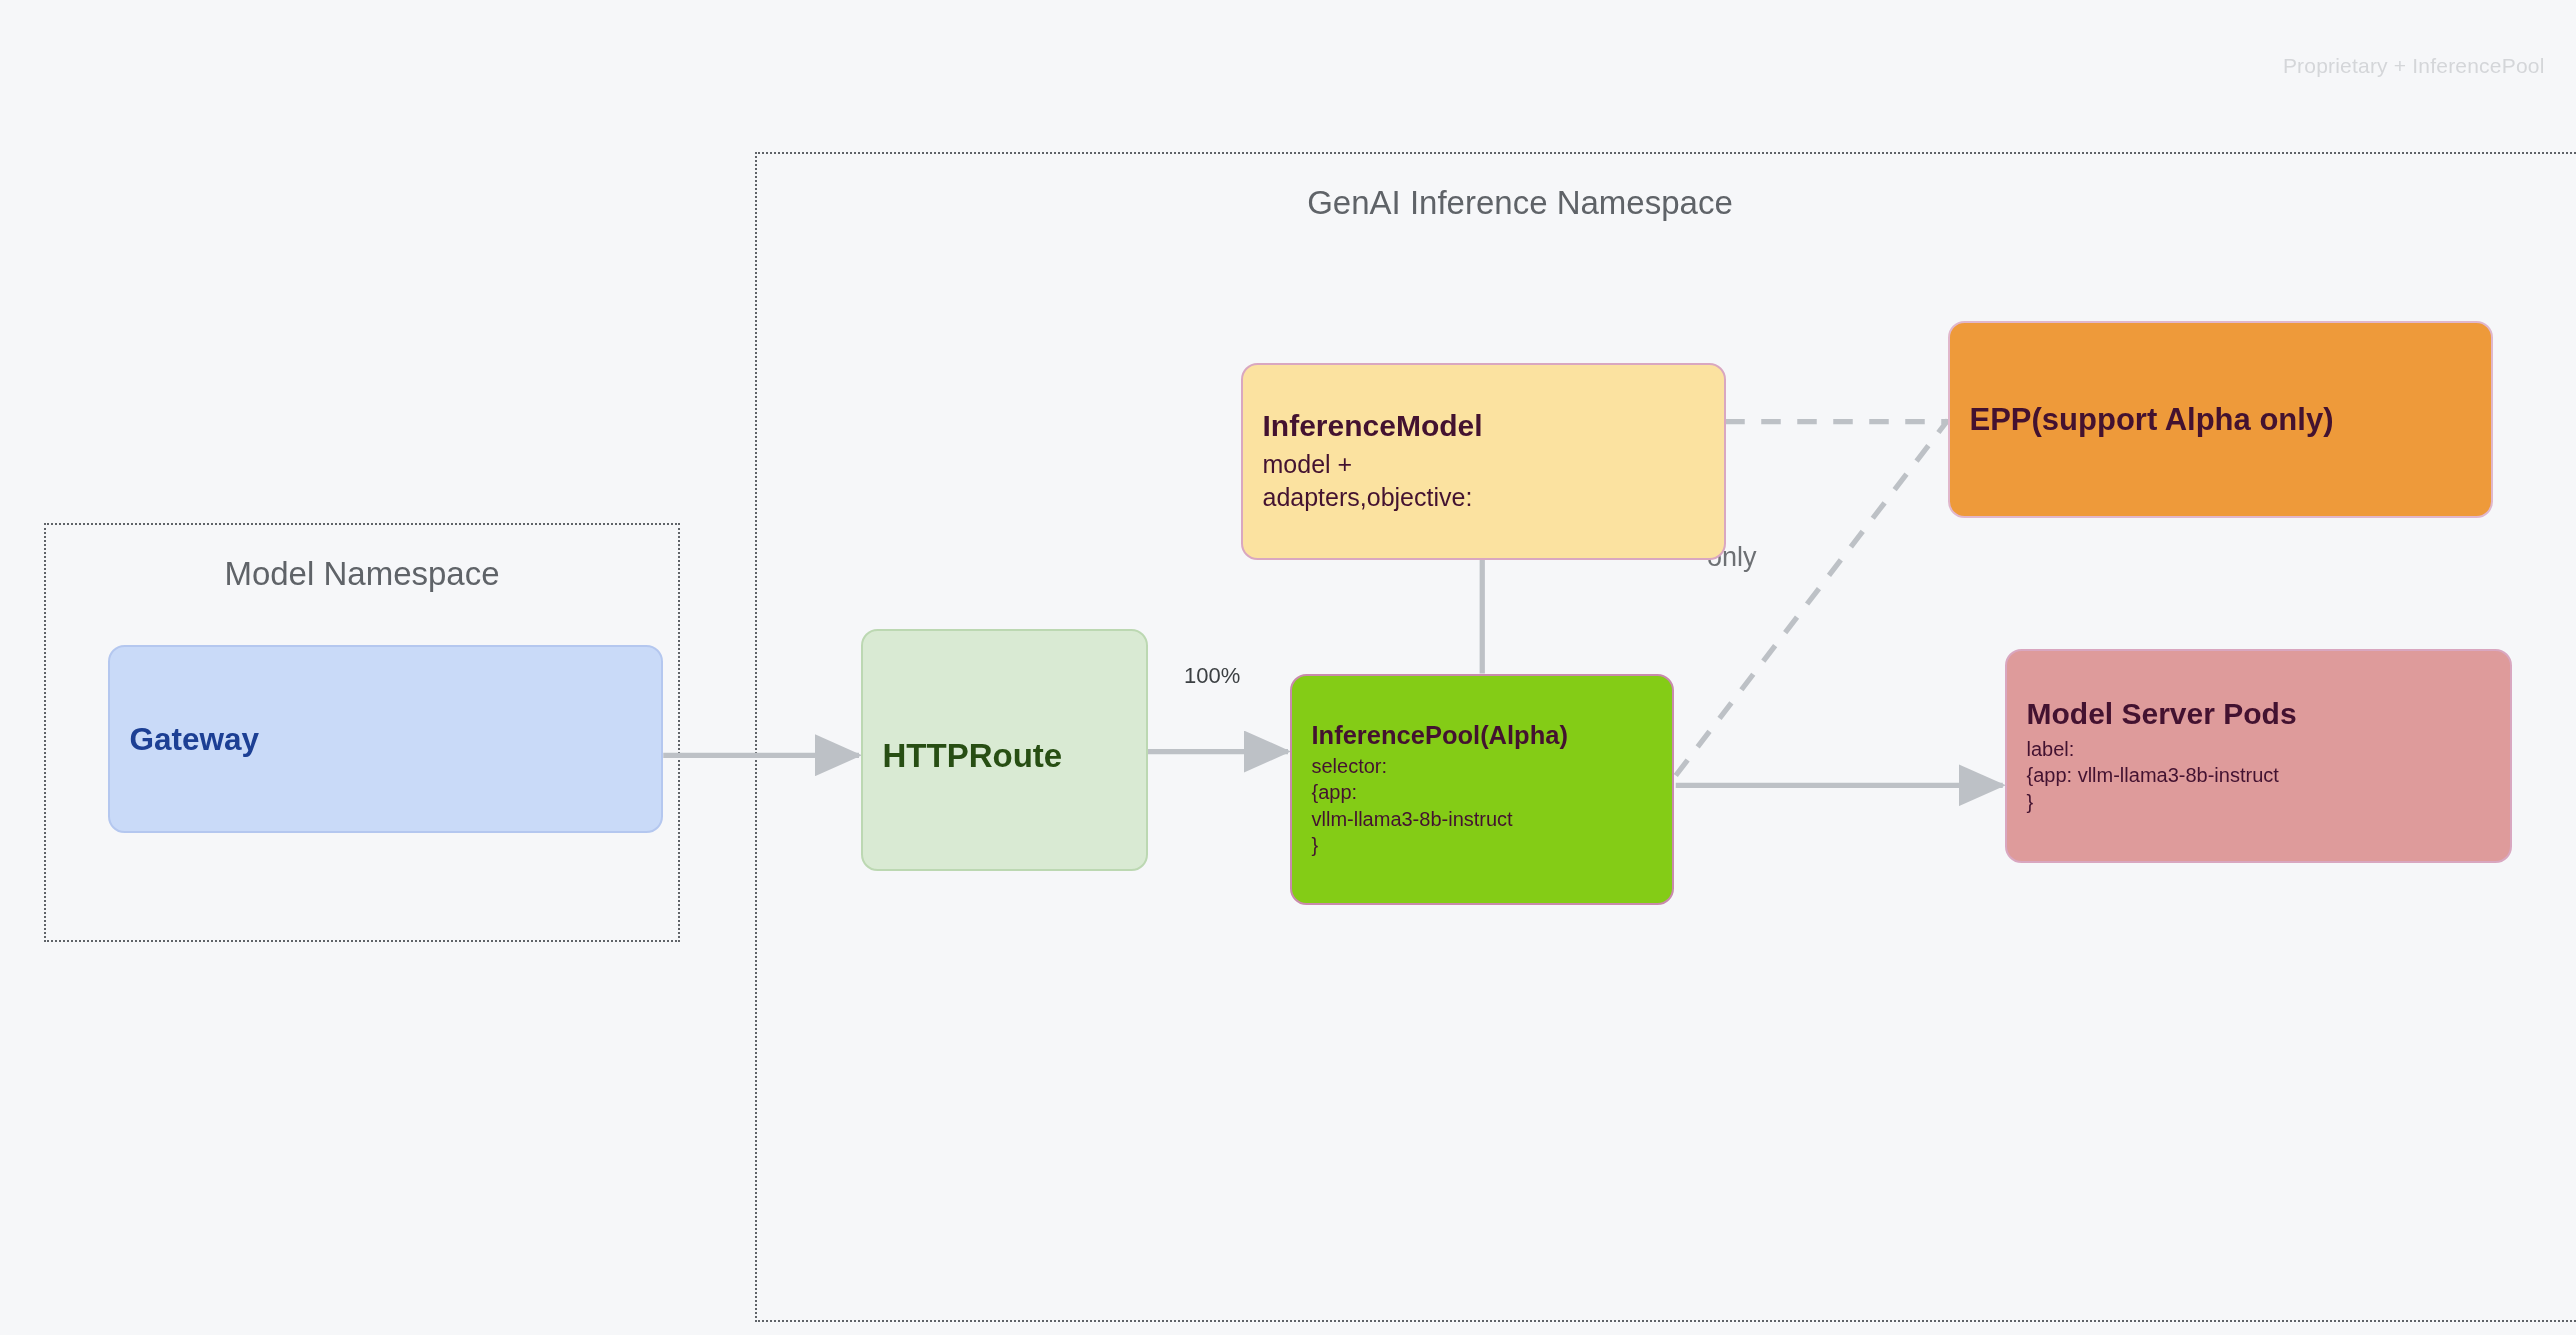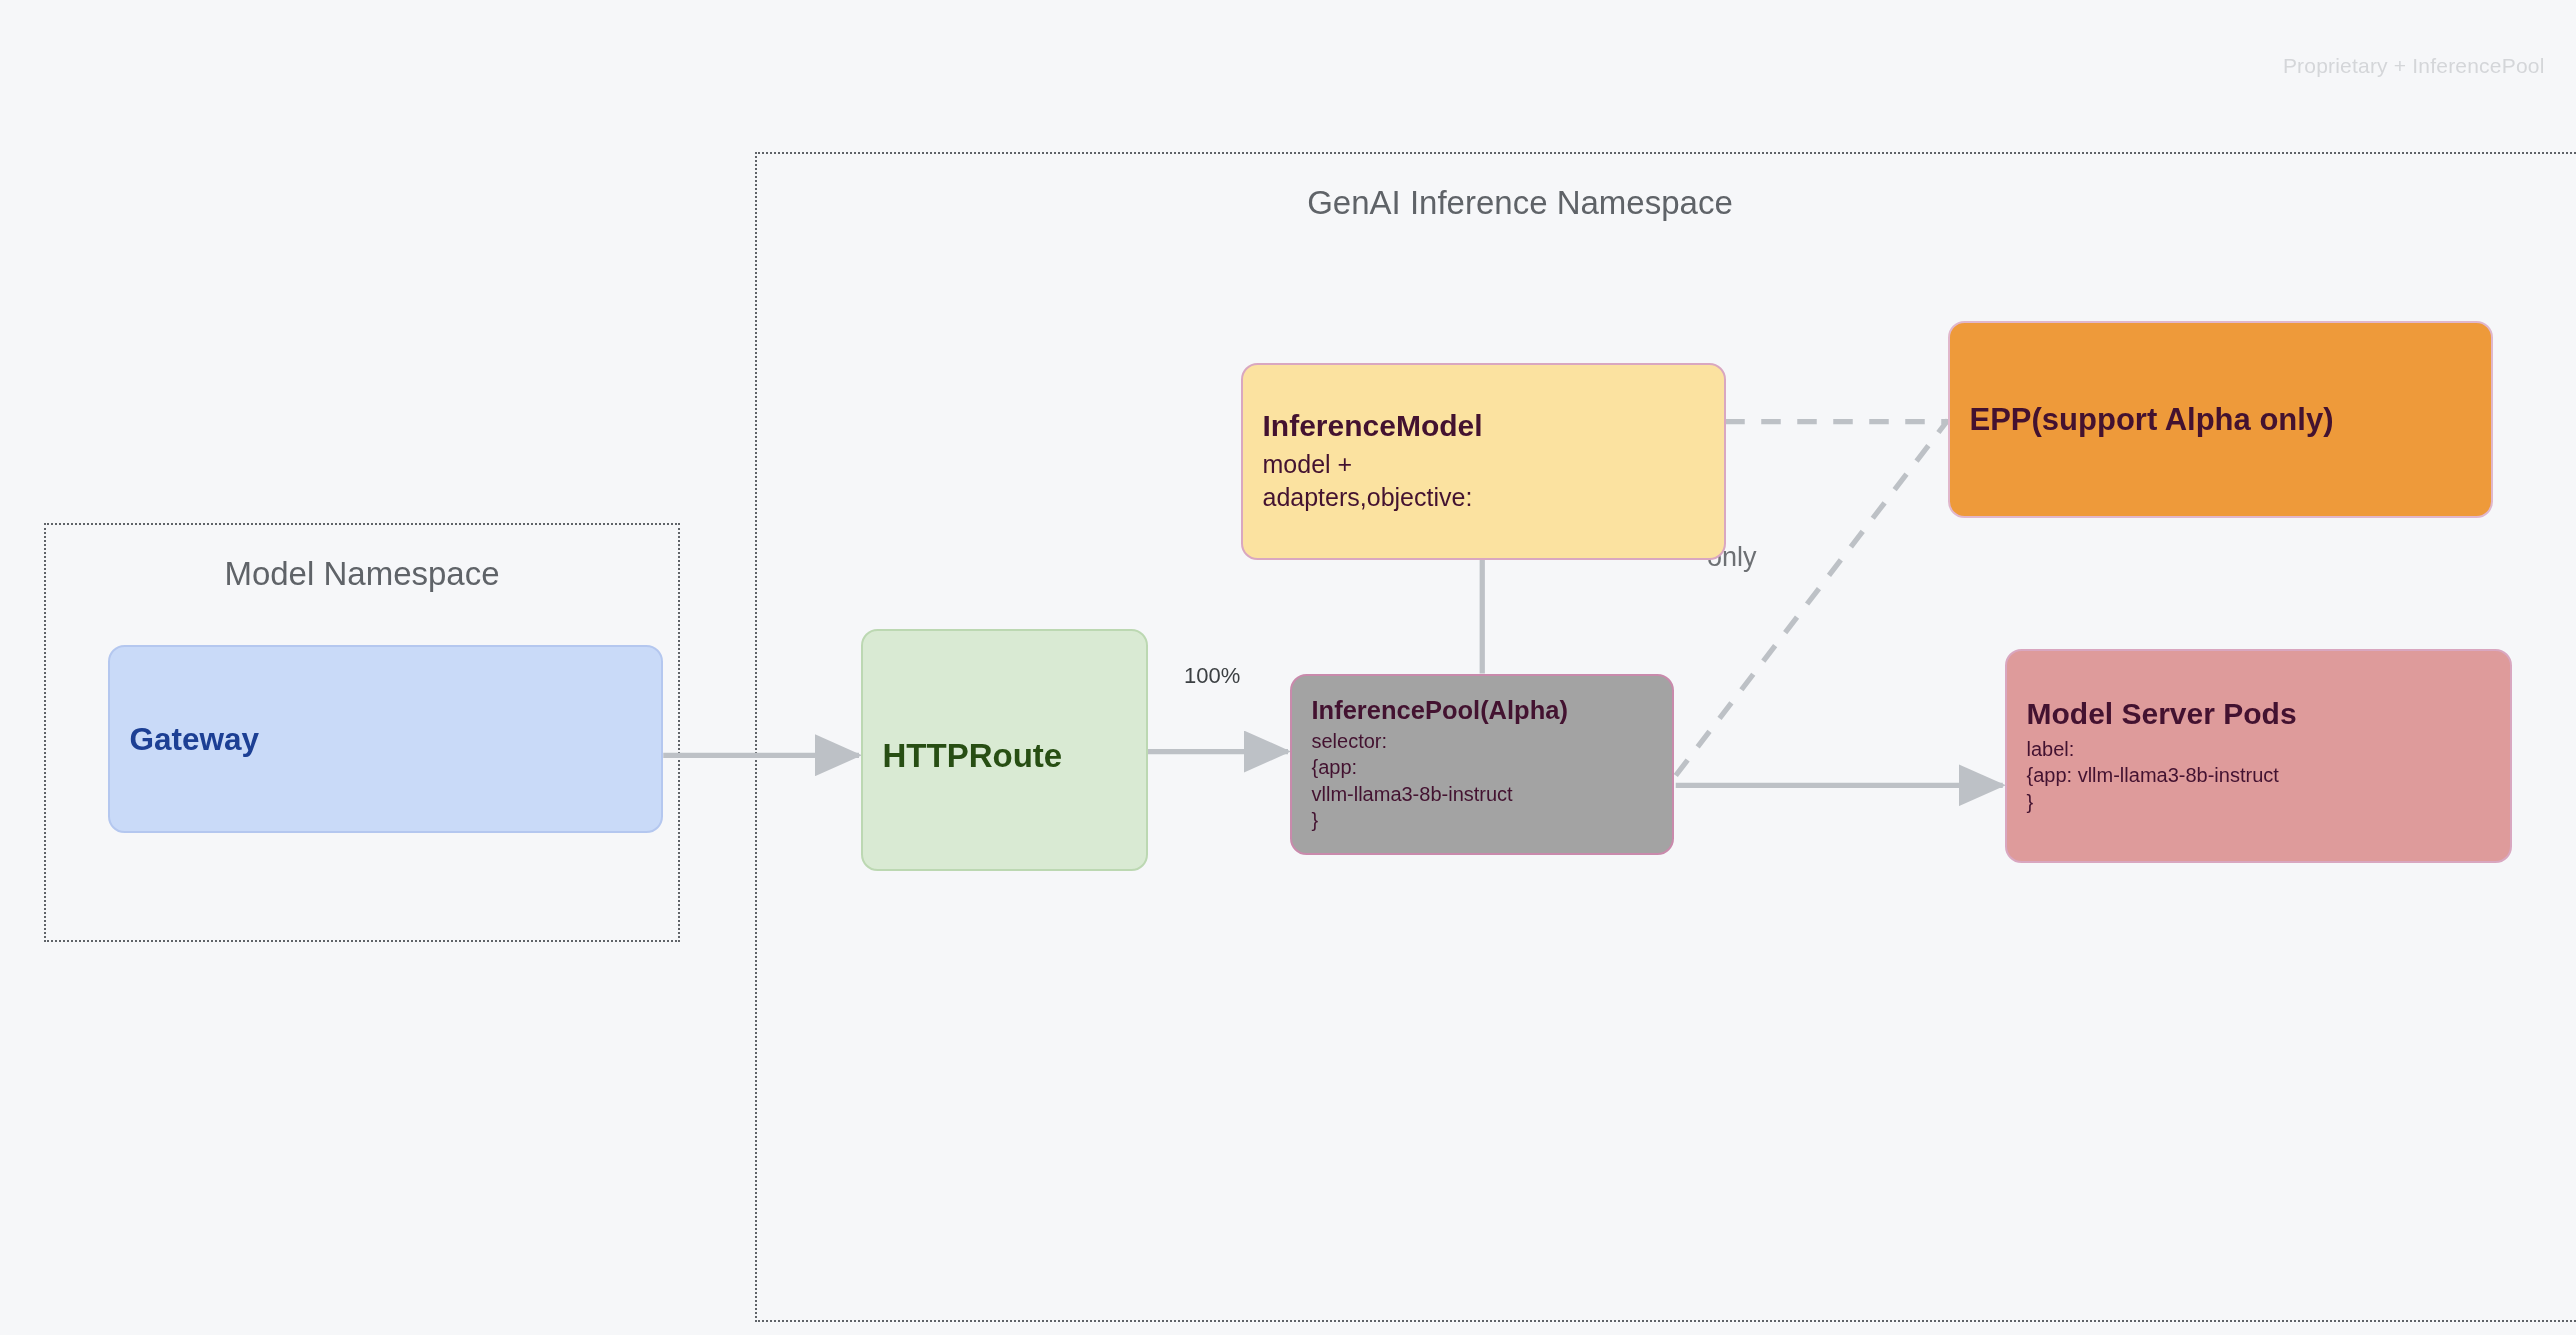--- a/index.html
+++ b/index.html
@@ -141,22 +141,22 @@
   .n-infmodel .body {
     color: #431230;
     font-size: 25px;
   }
 
   
   .n-infpool {
     left: 1290px;
     top: 674px;
     width: 384px;
-    height: 181px;
-    background: #a3a3a3;
+    height: 231px;
+    background: #84cc16;
     border: 2.3px solid #c98aac;
   }
   .n-infpool .title {
     color: #431230;
     font-size: 25.5px;
     margin-bottom: 3px;
   }
   .n-infpool .body {
     color: #431230;
     font-size: 20px;

